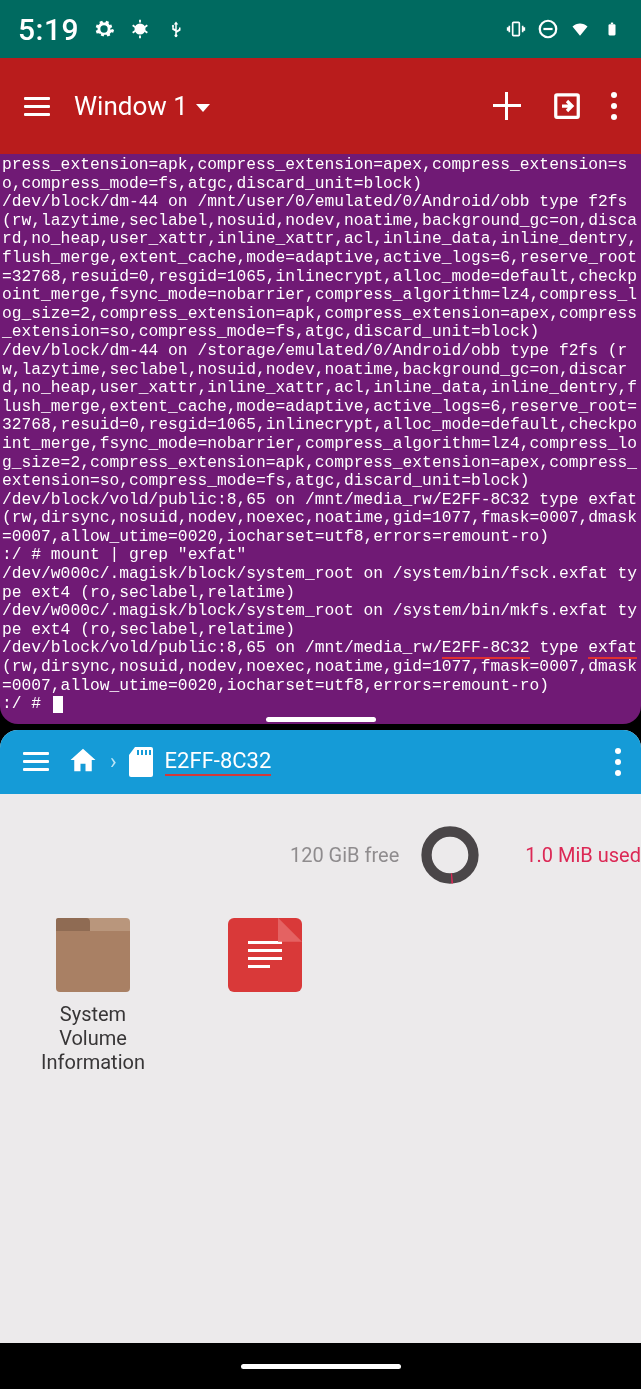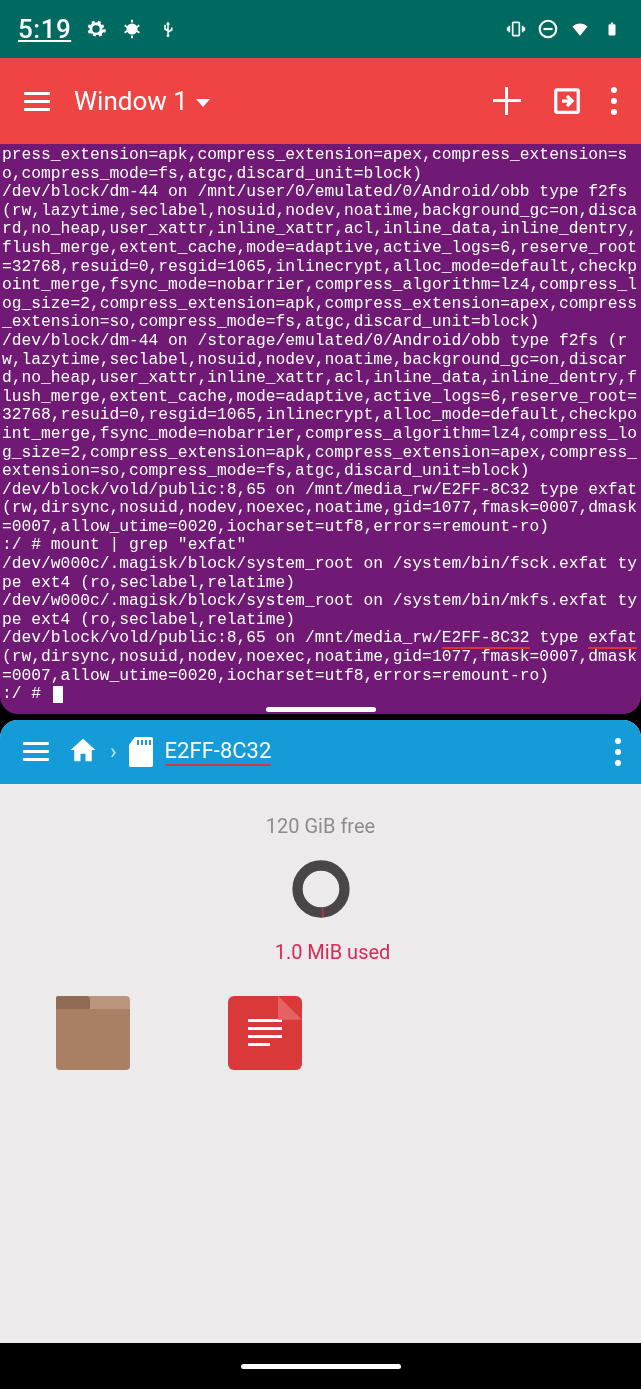--- a/index.html
+++ b/index.html
@@ -3,25 +3,25 @@
 <meta charset="utf-8">
 <style>
   * { margin: 0; padding: 0; box-sizing: border-box; }
   html, body { width: 641px; height: 1389px; font-family: Roboto, Arial, sans-serif; background: #000; overflow: hidden; }
   .screen { width: 641px; height: 1389px; display: flex; flex-direction: column; background: #000; }
 
   
   .statusbar { height: 58px; background: #006a60; display: flex; align-items: center; padding: 0 18px; color: #fff; justify-content: space-between; }
   .statusbar-left { display: flex; align-items: center; gap: 14px; }
   .statusbar-right { display: flex; align-items: center; gap: 10px; }
-  .time { font-size: 26px; font-weight: 500; letter-spacing: 0.5px; text-decoration: underline; }
+  .time { font-size: 30px; font-weight: 500; letter-spacing: 0.5px; }
   .sicon { width: 22px; height: 22px; display: inline-flex; align-items: center; justify-content: center; }
 
   
-  .appbar { height: 86px; background: #ef4444; display: flex; align-items: center; padding: 0 12px; color: #fff; }
+  .appbar { height: 96px; background: #b91c1c; display: flex; align-items: center; padding: 0 12px; color: #fff; }
   .hamburger { width: 50px; height: 50px; display: flex; flex-direction: column; justify-content: center; align-items: center; gap: 5px; }
   .hamburger span { width: 26px; height: 3px; background: #fff; border-radius: 1px; }
   .appbar-title { font-size: 26px; margin-left: 12px; display: flex; align-items: center; gap: 8px; }
   .dropdown-arrow { width: 0; height: 0; border-left: 7px solid transparent; border-right: 7px solid transparent; border-top: 8px solid #fff; margin-top: 4px; }
   .spacer { flex: 1; }
   .appbar-actions { display: flex; align-items: center; gap: 28px; padding-right: 12px; }
   .action-icon { width: 32px; height: 32px; display: flex; align-items: center; justify-content: center; }
   .plus-h, .plus-v { position: absolute; background: #fff; }
   .plus { position: relative; width: 30px; height: 30px; }
   .plus-h { width: 28px; height: 3px; top: 13px; left: 1px; }
@@ -41,21 +41,21 @@
   .fm-topbar { height: 64px; background: #159bd7; display: flex; align-items: center; padding: 0 14px; color: #fff; }
   .fm-hamburger { width: 44px; height: 44px; display: flex; flex-direction: column; justify-content: center; align-items: center; gap: 5px; }
   .fm-hamburger span { width: 26px; height: 3px; background: #fff; border-radius: 1px; }
   .breadcrumb { display: flex; align-items: center; gap: 12px; margin-left: 10px; }
   .chev { font-size: 22px; color: #bfe6f7; }
   .sd-icon { width: 24px; height: 30px; }
   .loc-label { font-size: 22px; border-bottom: 2px solid #d23a3a; padding-bottom: 1px; }
   .fm-dots { margin-left: auto; display: flex; flex-direction: column; gap: 5px; padding-right: 6px; }
   .fm-dots span { width: 6px; height: 6px; border-radius: 50%; background: #fff; }
 
-  .storage-row { display: flex; align-items: center; justify-content: flex-end; gap: 20px; padding: 30px 0 24px 0; flex-direction: column; }
+  .storage-row { display: flex; align-items: center; justify-content: flex-end; gap: 20px; padding: 30px 0 24px 0; }
   .free-label { font-size: 20px; color: #8f8c8e; }
   .used-label { font-size: 20px; color: #dc2855; margin-left: 24px; }
   .donut { width: 62px; height: 62px; }
 
   .grid { display: flex; gap: 42px; padding: 8px 28px; }
   .item { width: 130px; display: flex; flex-direction: column; align-items: center; text-align: center; }
   .thumb { width: 74px; height: 74px; margin-bottom: 10px; border-radius: 4px; }
   .folder-icon { background: linear-gradient(#b9967c 0 18%, #a98064 18% 100%); position: relative; }
   .folder-icon::before { content: ""; position: absolute; top: 0; left: 0; width: 34px; height: 13px; background: #8f6b53; border-radius: 2px 4px 0 0; }
   .doc-icon { background: #d93939; display: flex; align-items: center; justify-content: center; flex-direction: column; gap: 5px; position: relative; border-radius: 6px; }
@@ -202,20 +202,21 @@
       <svg class="donut" viewBox="0 0 42 42">
         <circle cx="21" cy="21" r="15.9" fill="none" stroke="#4a4648" stroke-width="7"></circle>
         <circle cx="21" cy="21" r="15.9" fill="none" stroke="#dc2855" stroke-width="7" stroke-dasharray="1 99" stroke-dashoffset="-23"></circle>
       </svg>
       <span class="used-label">1.0 MiB used</span>
     </div>
 
     <div class="grid">
       <div class="item">
         <div class="thumb folder-icon"></div>
+        <div class="item-label">System Volume Information</div>
       </div>
       <div class="item">
         <div class="thumb doc-icon">
           <div class="doc-line"></div>
             <div class="doc-line"></div>
             <div class="doc-line"></div>
             <div class="doc-line short"></div>
         </div>
       </div>
     </div>

